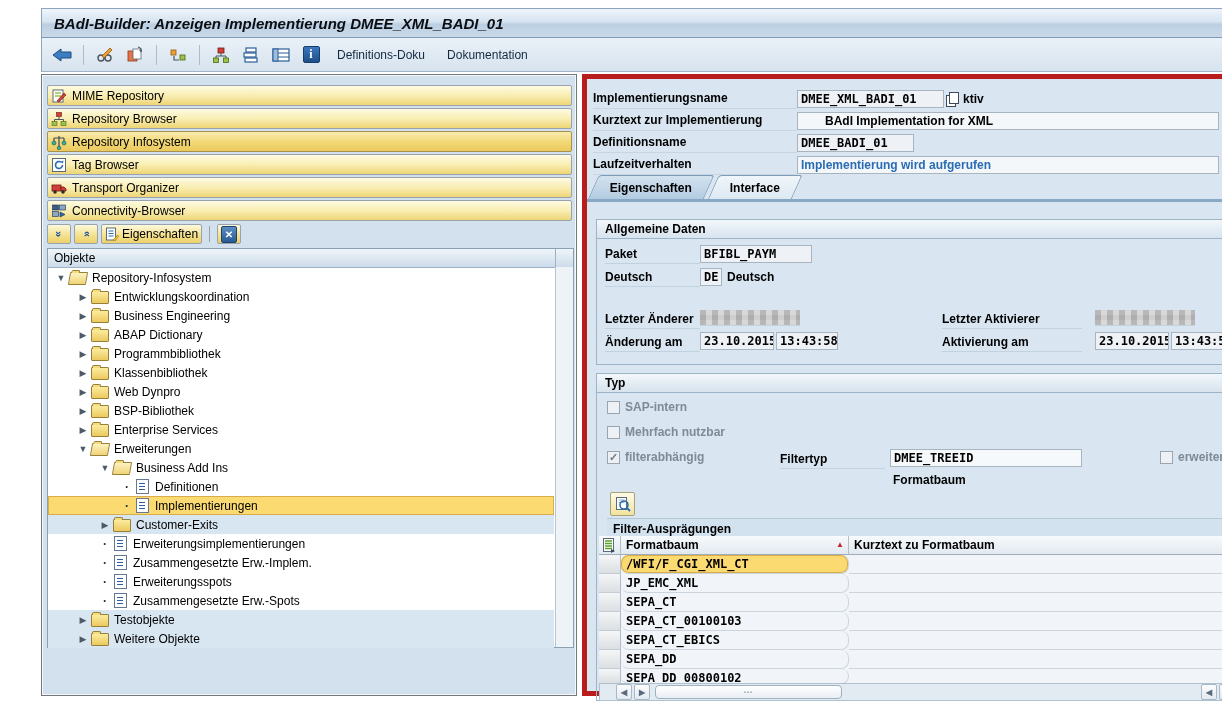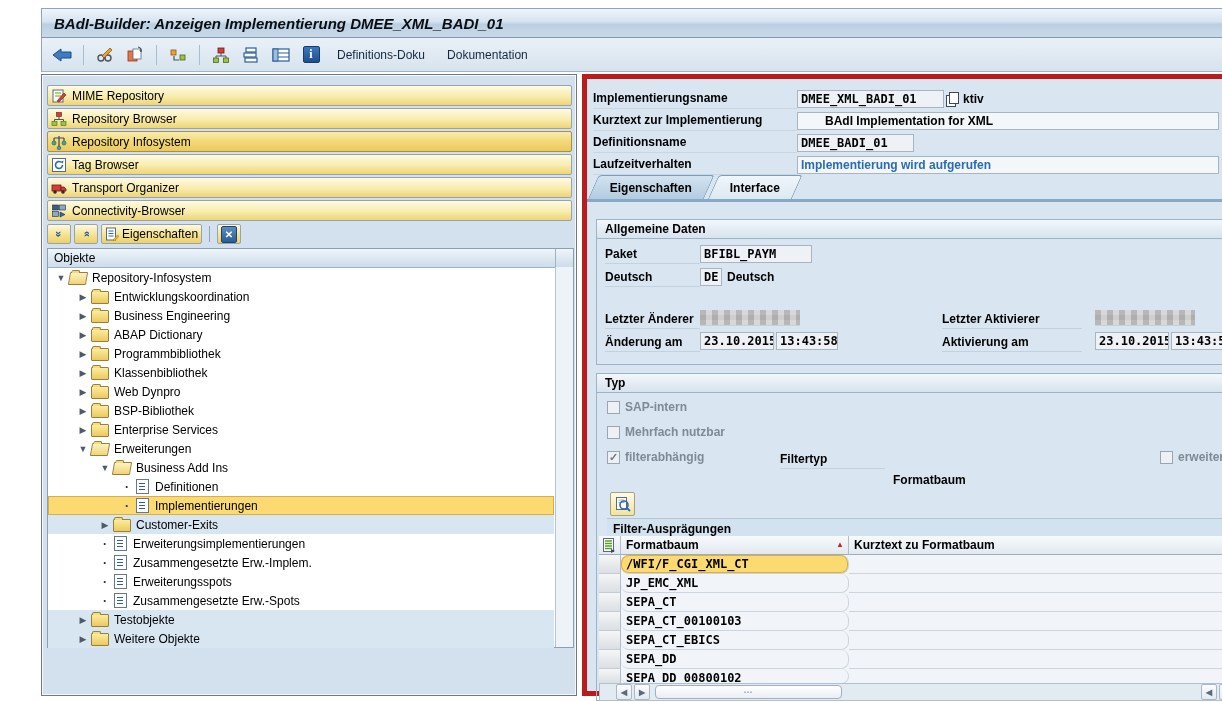--- a/index.html
+++ b/index.html
@@ -451,20 +451,21 @@
       </div>
       <div class="cbrow" style="left:10px;top:51px;">
         <span class="cb"></span>
         <span>Mehrfach nutzbar</span>
       </div>
       <div class="cbrow" style="left:10px;top:76px;">
         <span class="cb">✓</span>
         <span>filterabhängig</span>
       </div>
       <span class="glbl" style="left:183px;top:77px;width:105px;">Filtertyp</span>
+      <span class="fld abs" style="left:293px;top:75px;width:192px;background:#f6f9fb;">DMEE_TREEID</span>
       <div class="cbrow" style="left:563px;top:76px;">
         <span class="cb"></span>
         <span>erweiterbar</span>
       </div>
       <span class="abs" style="left:296px;top:99px;">Formatbaum</span>
 
       <span class="ftool" style="left:13px;top:118px;">
         <svg width="16" height="16" viewBox="0 0 16 16">
           <rect x="1.5" y="1.5" width="10" height="12" fill="#fff" stroke="#5a6a7a"></rect>
           <path d="M3.5 4 h6 M3.5 6.5 h6" stroke="#9ab0c8" stroke-width="1"></path>

